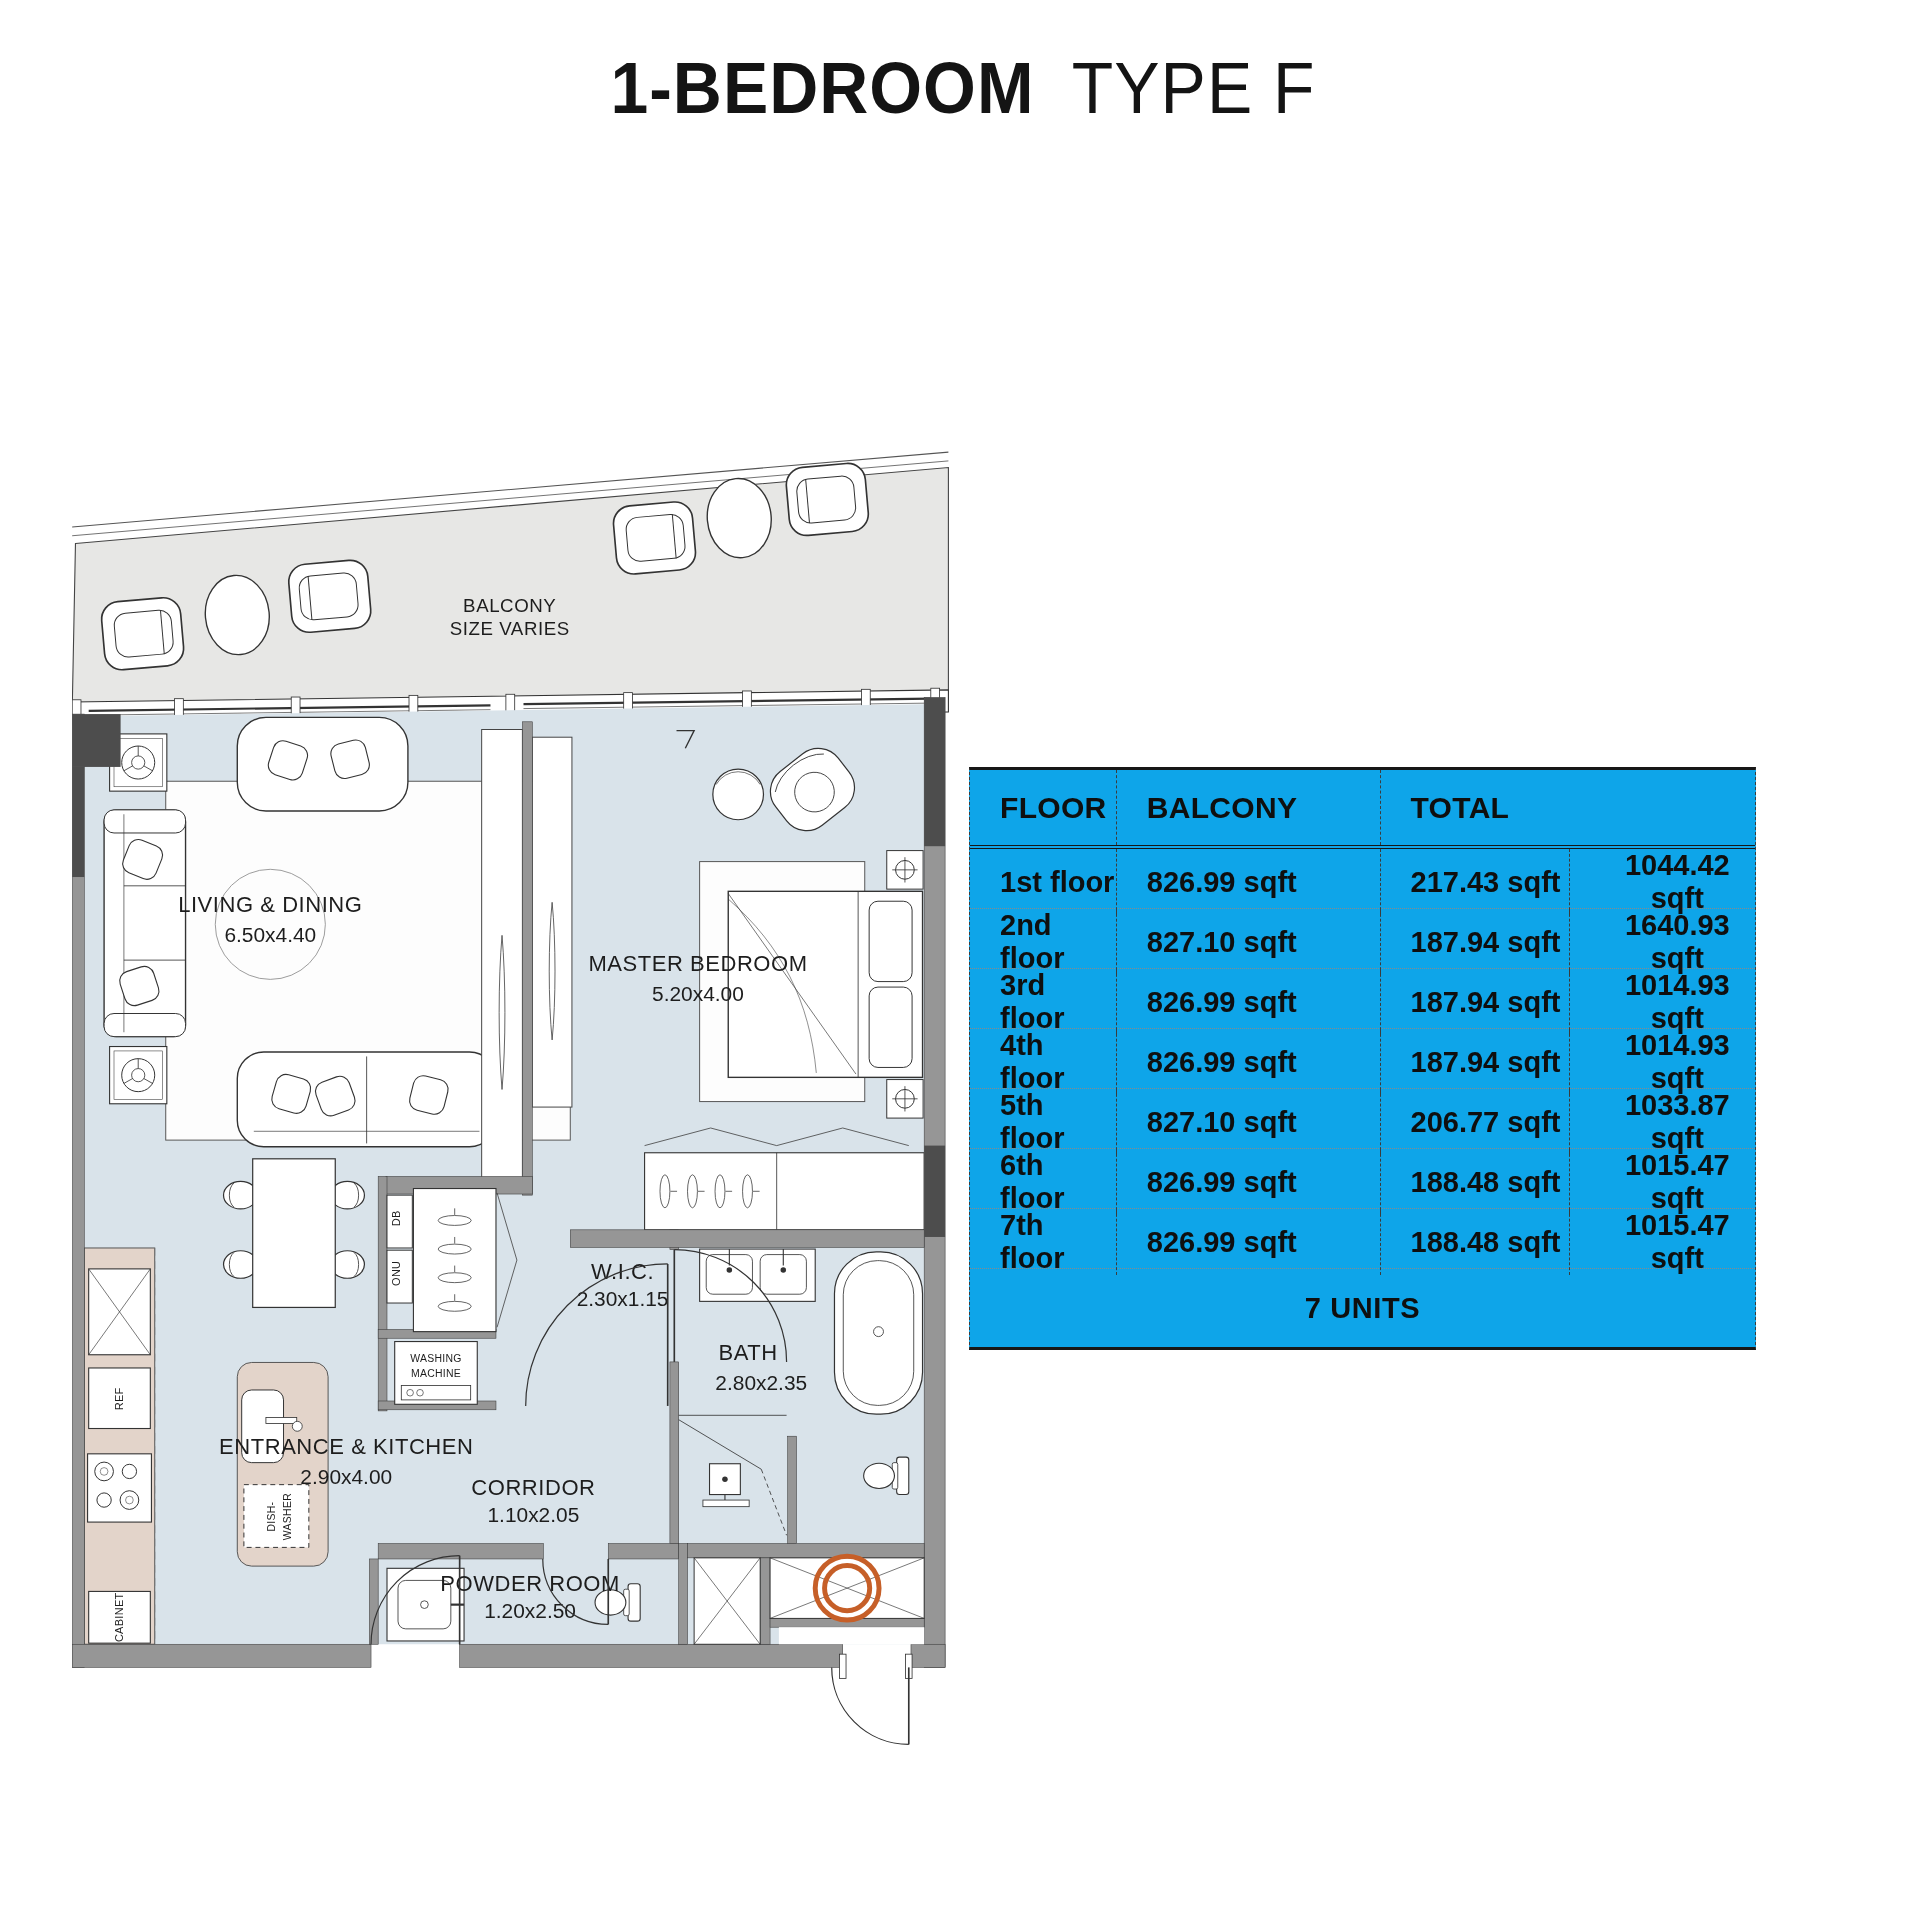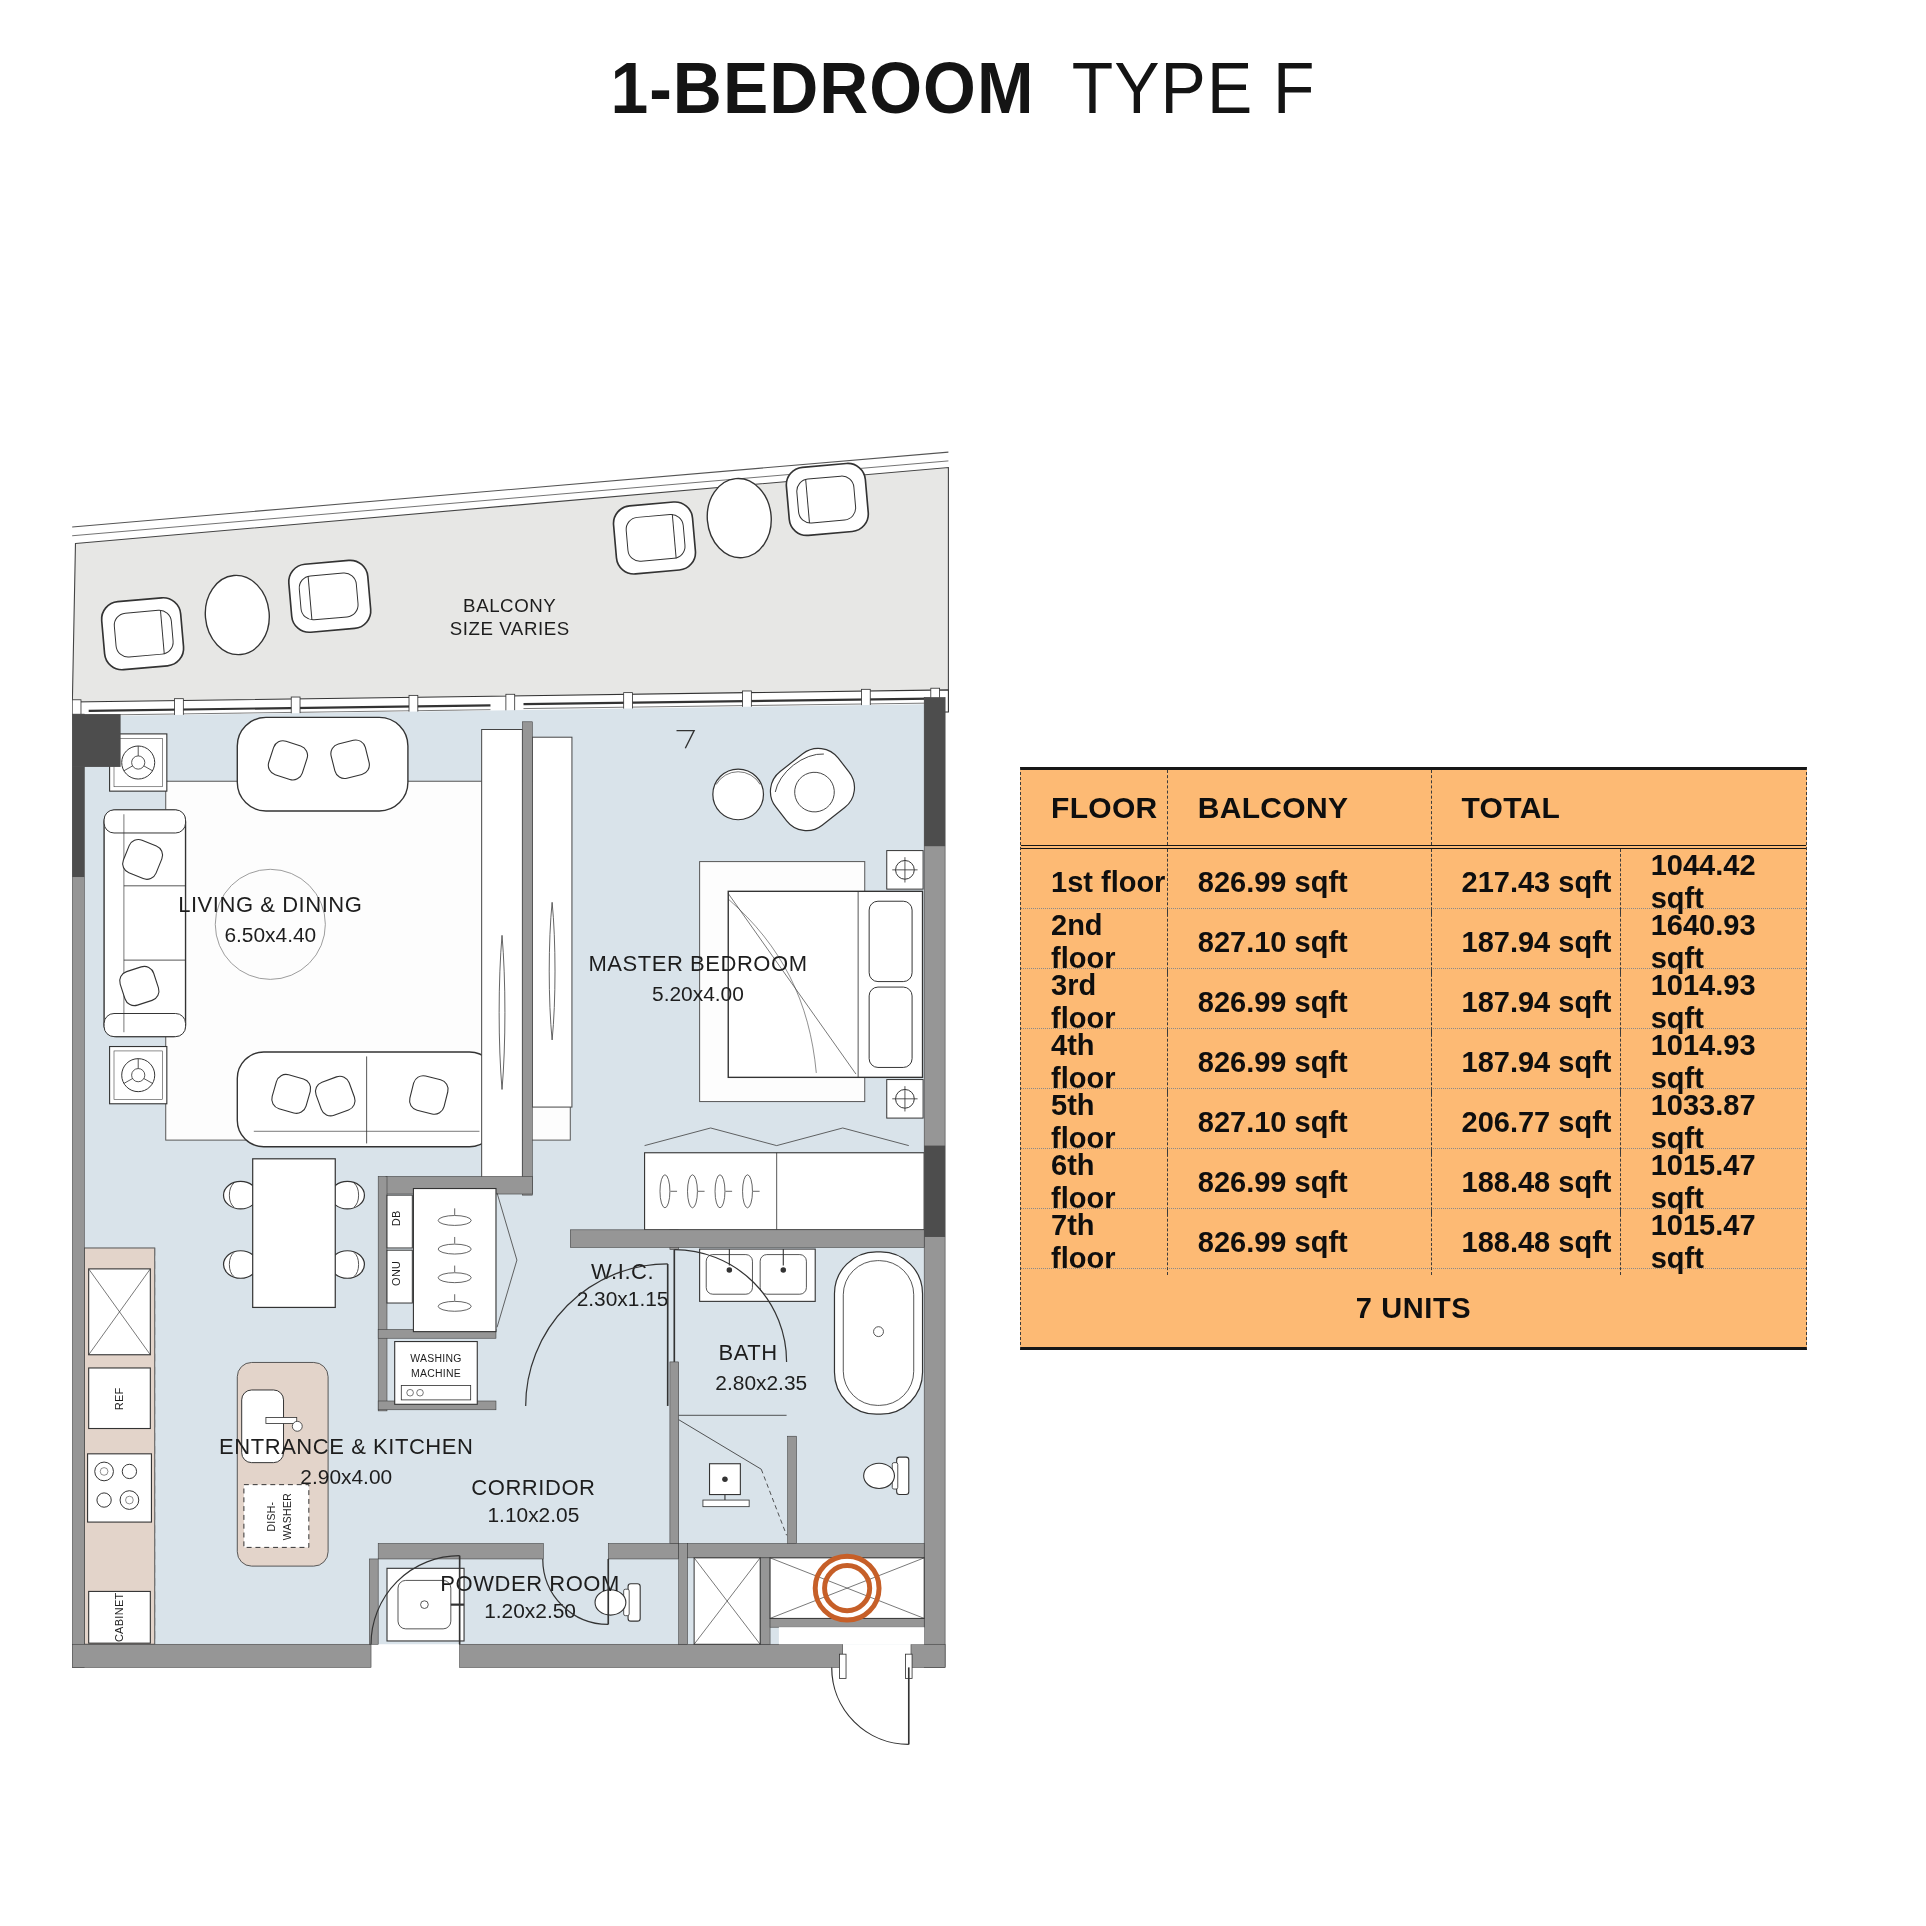--- a/index.html
+++ b/index.html
@@ -18,31 +18,31 @@
   
   .plan{position:absolute;left:72px;top:451px;width:914px;height:1376px;}
   .plan text{fill:#1d1d1d;}
   .rn{font-size:40px;letter-spacing:1px;}
   .rd{font-size:38px;}
   .bal{font-size:34px;letter-spacing:1px;}
   .sm{font-size:20px;letter-spacing:.5px;}
   .xs{font-size:19px;letter-spacing:.5px;}
   
   .area-table{
-    position:absolute;left:1020px;top:767px;width:787px;
+    position:absolute;left:969px;top:767px;width:787px;
     border-top:3.3px solid #171717;border-bottom:3.3px solid #171717;
     border-left:1.4px dashed #3c3c3c;border-right:1.4px dashed #3c3c3c;
-    font-size:29px;color:#0f0f0f;box-sizing:border-box;background:#fdba74;
+    font-size:29px;color:#0f0f0f;box-sizing:border-box;background:#0ea5e9;
   }
   .t-grid{display:grid;grid-template-columns:18.7% 33.6% 24.1% 23.6%;}
   .t-header{height:75px;font-weight:700;border-bottom:4.4px double #171717;font-size:30px;letter-spacing:0.3px;}
   .t-row{height:59px;border-bottom:1.1px dotted #8a8a8a;font-weight:700;}
   .t-row.last{border-bottom:2.2px solid #171717;}
   .t-cell{display:flex;align-items:center;padding-left:30px;border-right:1.4px dashed #3c3c3c;box-sizing:border-box;}
-  .t-cell.end{border-right:none;}
+  .t-cell.end{border-right:none;text-align:center;}
   .t-footer{height:78px;display:flex;align-items:center;justify-content:center;font-weight:700;letter-spacing:0.6px;}
 </style>
 </head>
 <body>
 
 <div class="page-title">
   <span class="t-bold">1-BEDROOM</span>
   <span class="t-light">TYPE F</span>
 </div>
 

